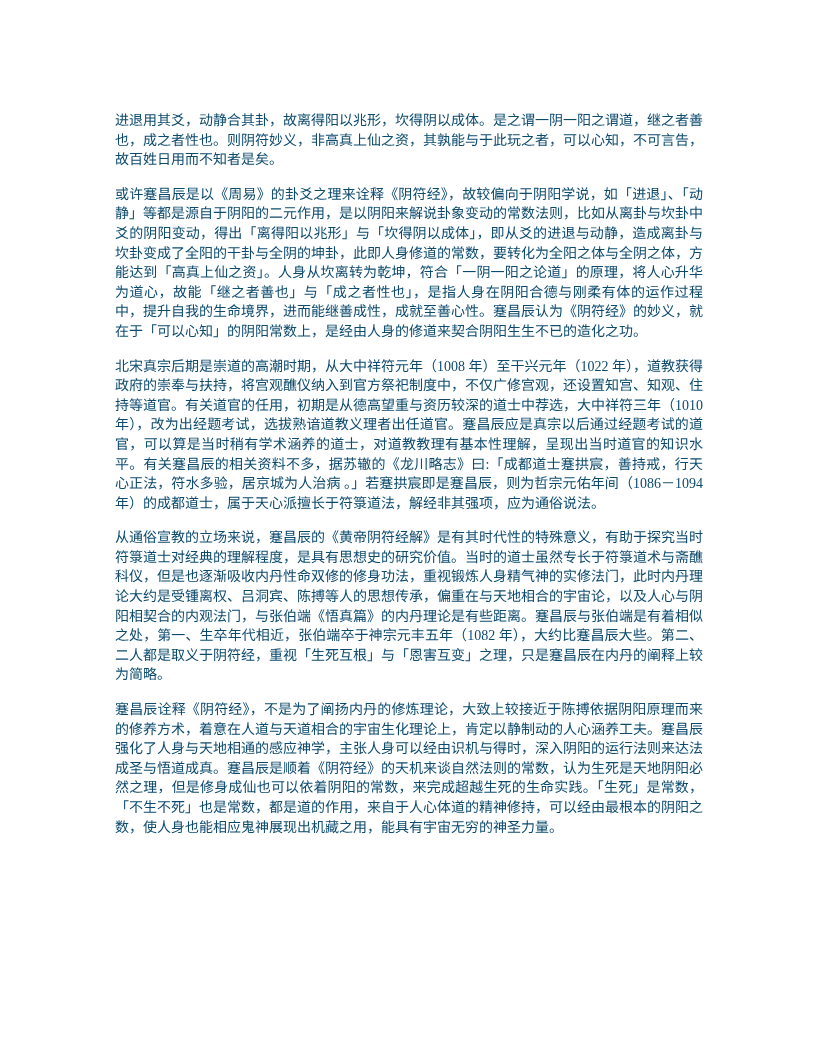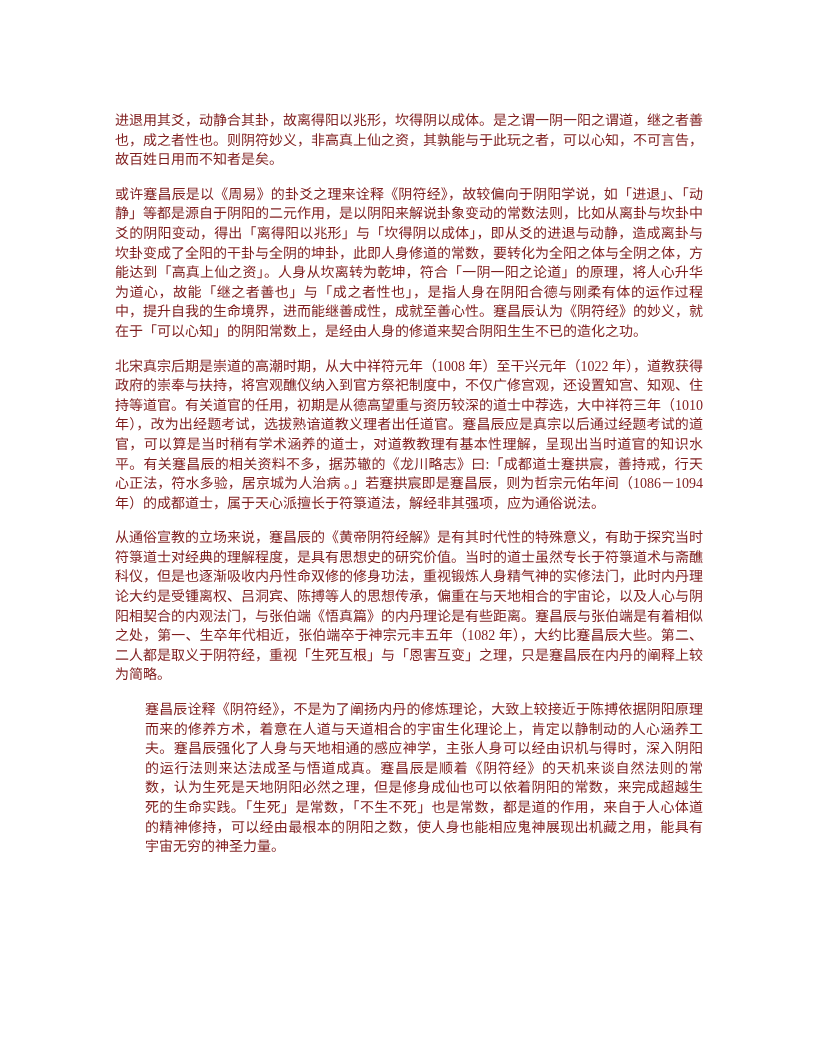--- a/index.html
+++ b/index.html
@@ -13,33 +13,32 @@
     height: 1056px;
     background: #ffffff;
     overflow: hidden;
     font-family: "Liberation Serif", "DejaVu Serif", serif;
   }
   .content {
     position: absolute;
     left: 115px;
     top: 111px;
     width: 588px;
-    color: #7f1d1d;
+    color: #0c4a6e;
     font-size: 14px;
     line-height: 19.6px;
   }
   .para {
     margin: 0 0 15px 0;
     text-align: justify;
     text-justify: inter-ideograph;
     word-break: break-all;
   }
   .para:last-child {
     margin-bottom: 0;
-    margin-left: 30px;
   }
   .heading {
     text-align: left;
   }
 </style>
 </head>
 <body>
 
 <div class="page">
   <div class="content">

